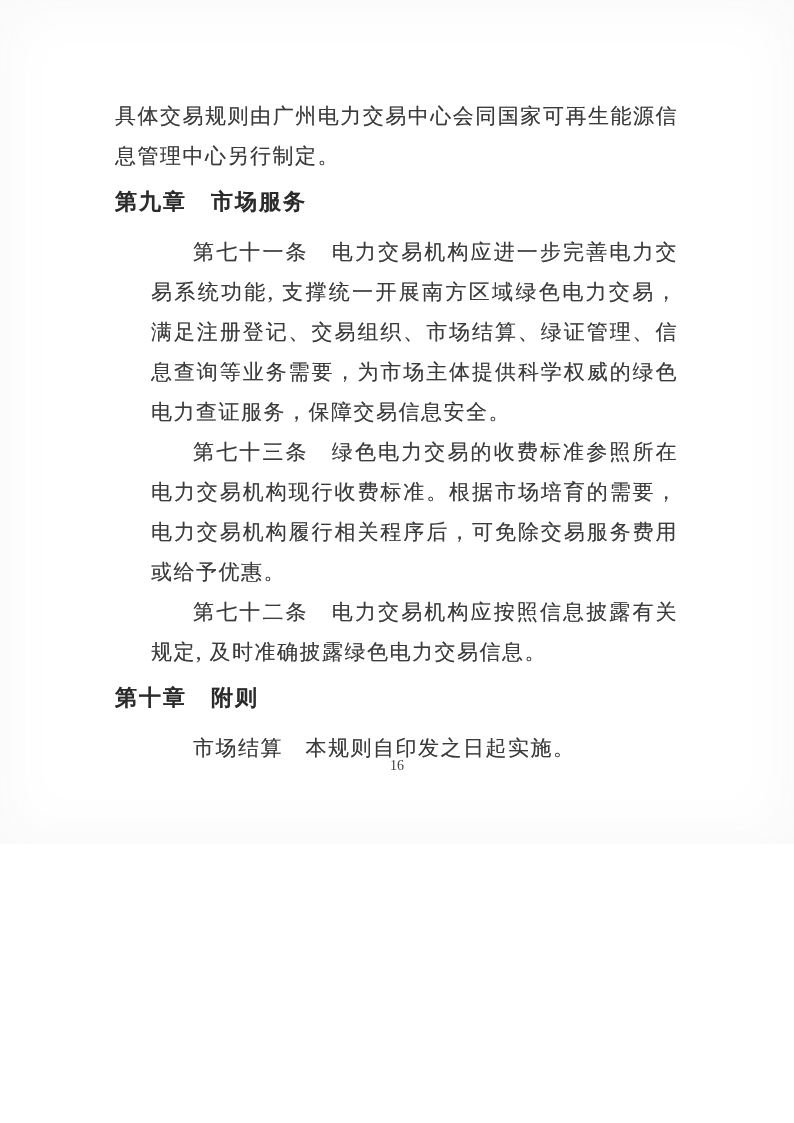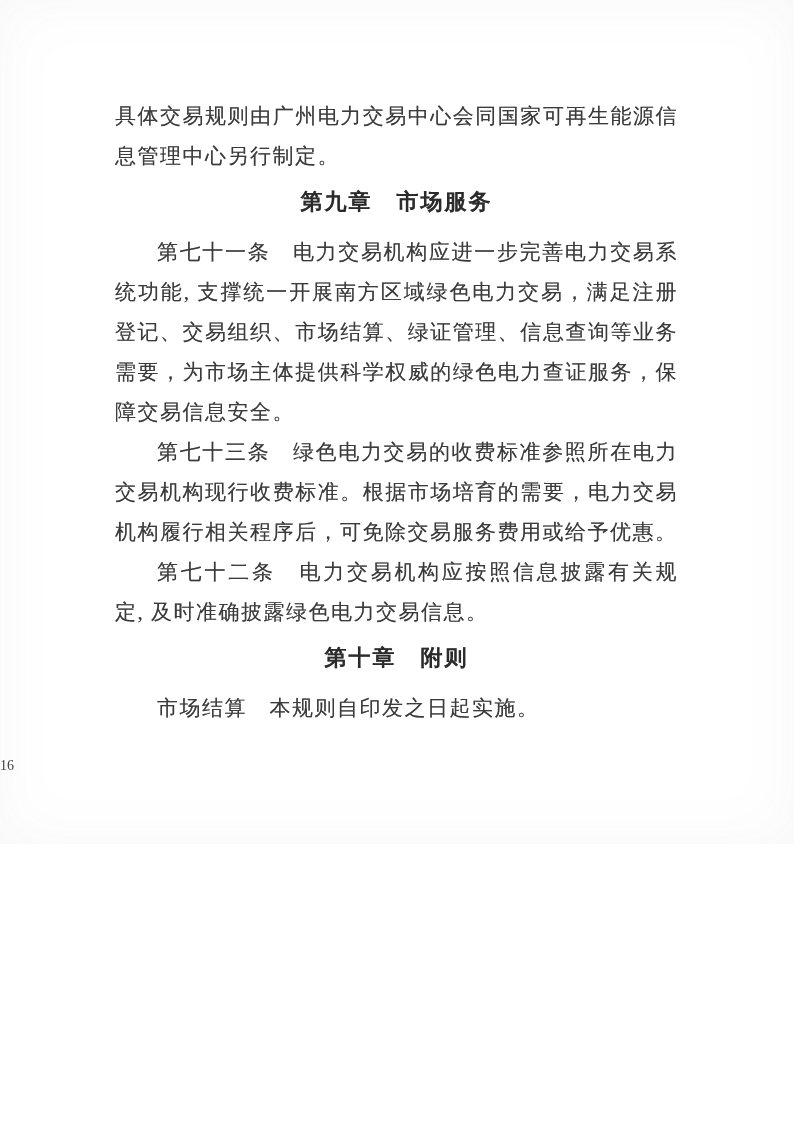--- a/index.html
+++ b/index.html
@@ -27,37 +27,38 @@
     margin: 0;
     font-size: 21px;
     line-height: 40px;
     letter-spacing: 1.5px;
     color: #3b3b3b;
     text-align: justify;
     text-shadow: 0 0 0.5px rgba(70,70,70,0.55);
   }
   .body-text.indent {
     text-indent: 2em;
+    margin-left: 36px;
   }
   .chapter-heading {
     margin: 6px 0 10px 0;
     font-family: "Liberation Sans", sans-serif;
     font-weight: bold;
     font-size: 22px;
     line-height: 40px;
     letter-spacing: 2px;
     color: #2b2b2b;
-    text-align: center;
     text-shadow: 0 0 0.5px rgba(50,50,50,0.5);
   }
   .page-number {
     position: absolute;
     bottom: 70px;
     left: 0;
     width: 100%;
+    text-align: center;
     font-size: 14px;
     color: #3f3f3f;
     font-family: "Liberation Serif", serif;
   }
 </style>
 </head>
 <body>
 
 <div class="page">
   <div class="content">

